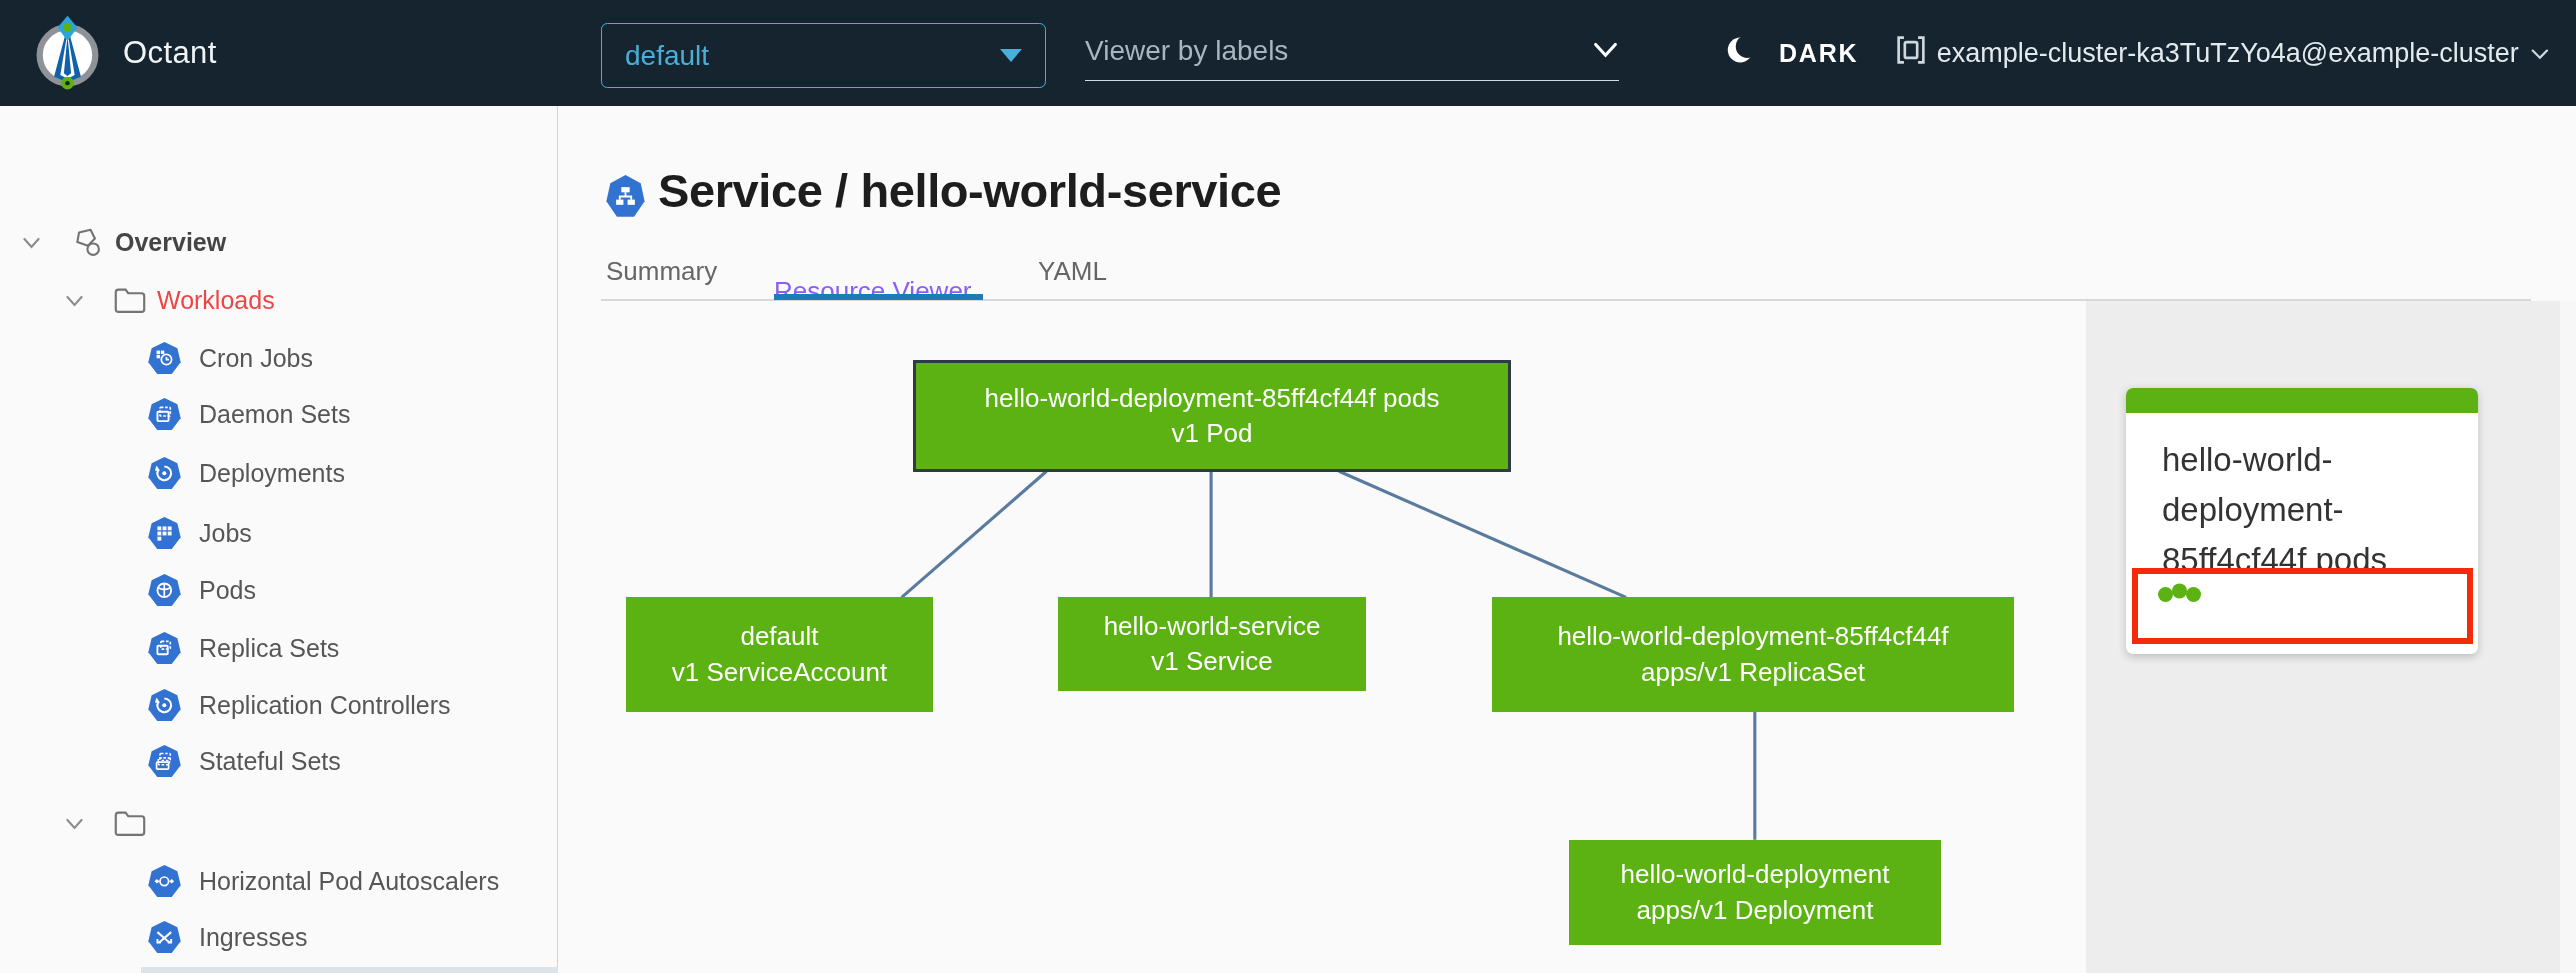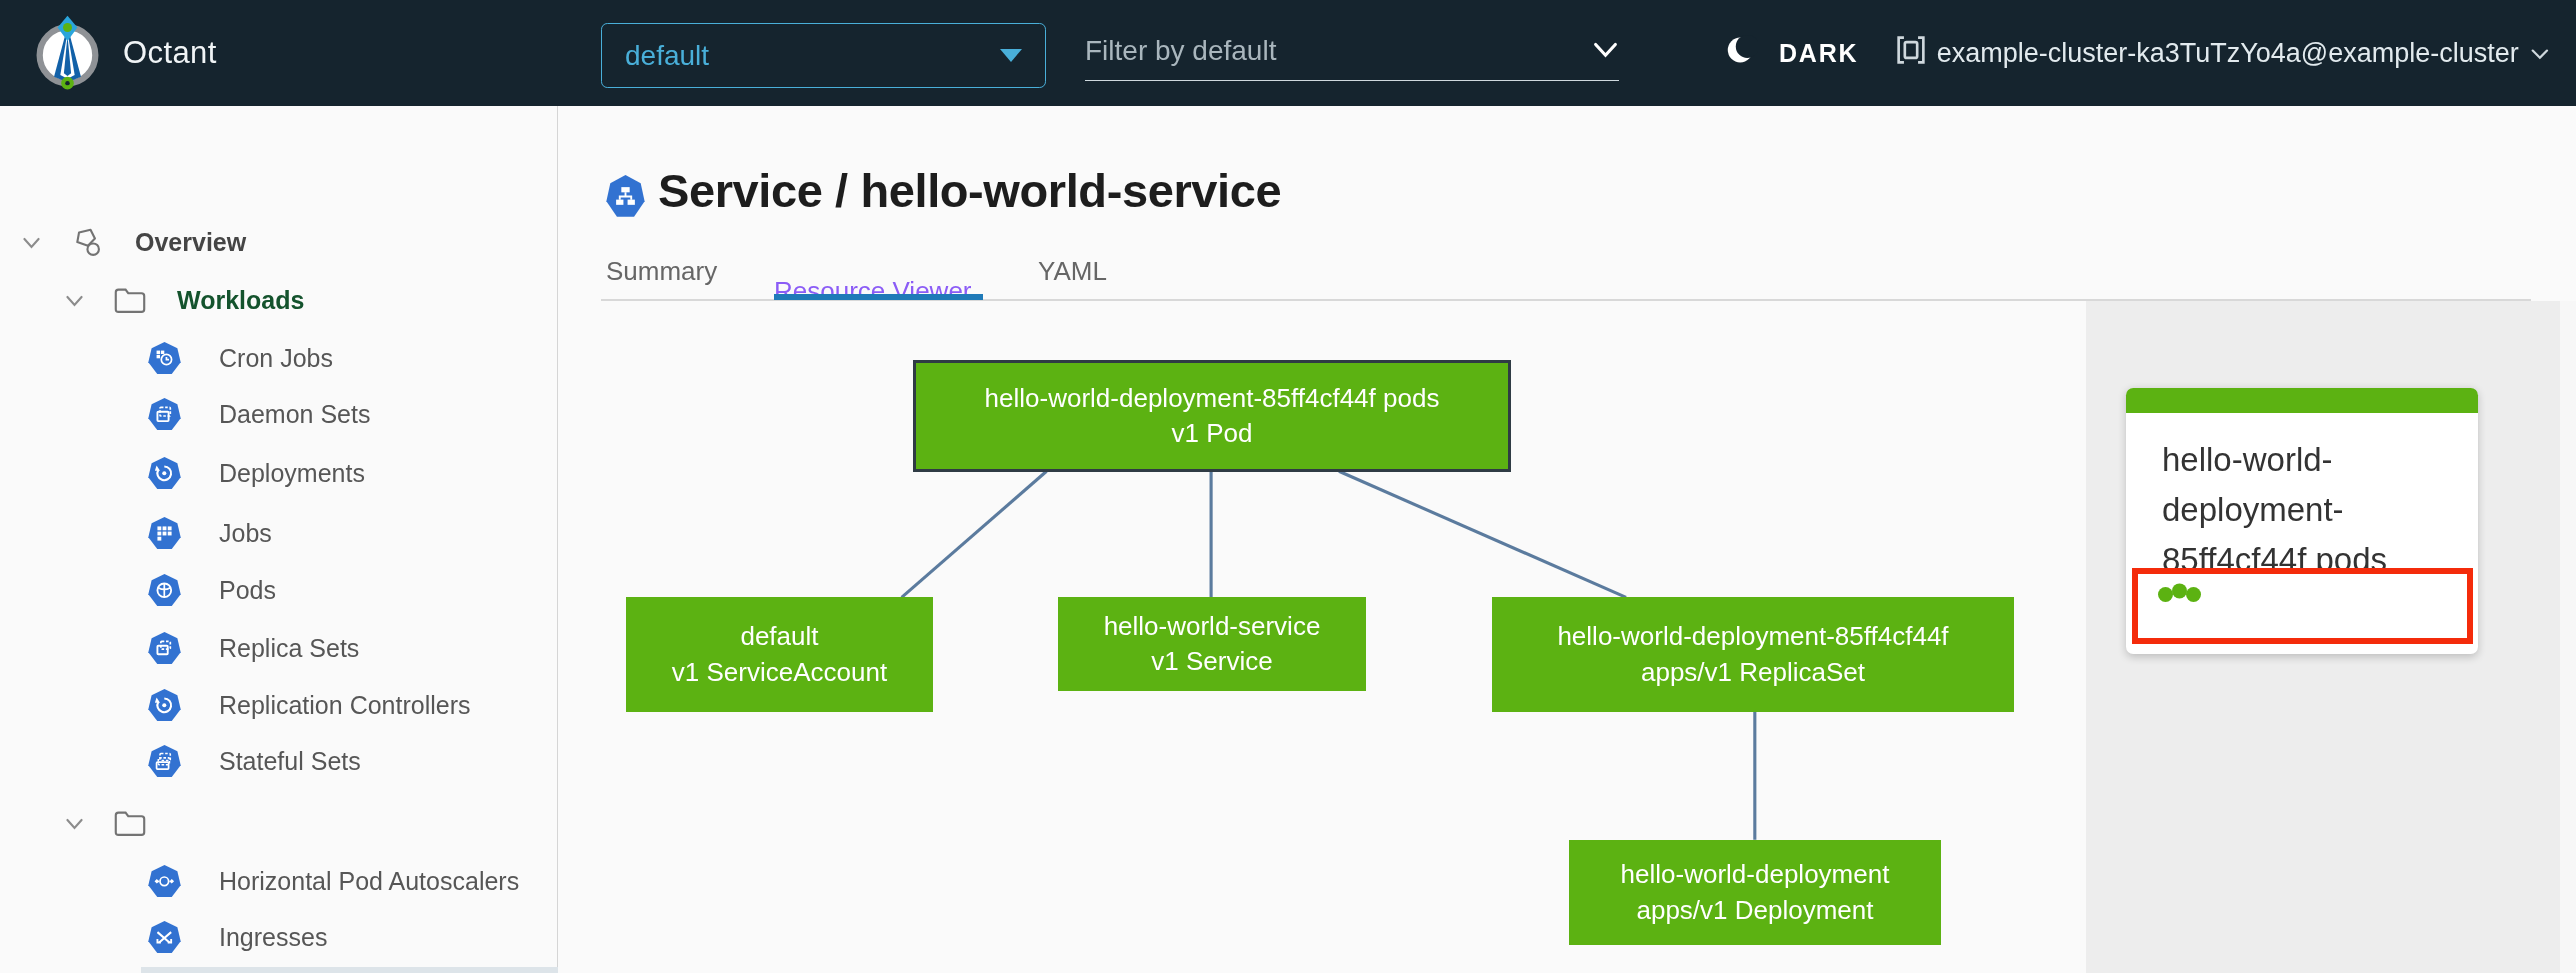--- a/index.html
+++ b/index.html
@@ -33,22 +33,22 @@
   .nav-row{position:absolute;left:0;width:558px;height:57px;display:flex;align-items:center;cursor:pointer;}
   .nav-row.selected{background:var(--sidebar-selected-bg);left:141px;width:417px;padding-left:0;}
   .nav-chev{position:absolute;width:23px;height:23px;}
   .nav-chev.lv0{left:19.7px;} .nav-chev.lv1{left:63px;}
   .nav-folder{position:absolute;left:114px;width:32px;height:27px;}
   .nav-overview-icon{position:absolute;left:72px;width:30px;height:30px;}
   .hepta{position:absolute;left:148px;width:33px;height:33px;background:var(--k8s-icon-blue);
     clip-path:polygon(50% 0%,89% 19%,99% 61%,72% 97%,28% 97%,1% 61%,11% 19%);
     display:flex;align-items:center;justify-content:center;}
   .hepta svg{width:20.6px;height:20.6px;}
-  .nav-label{position:absolute;left:199px;font-size:25px;color:#565656;white-space:nowrap;margin-left:20px;}
-  .nav-label.strong{left:157px;color:#14532d;font-weight:700;}
+  .nav-label{position:absolute;left:199px;font-size:25px;color:#565656;white-space:nowrap;}
+  .nav-label.strong{left:157px;color:#ef4444;font-weight:400;}
   .nav-label.root{left:115px;color:#454545;font-weight:600;}
 
   
   .page-title{position:absolute;left:658px;top:163px;font-size:47px;color:#1d1d1d;letter-spacing:-0.4px;z-index:5;}
   .title-hepta{position:absolute;left:606px;top:175px;width:39px;height:43px;background:var(--k8s-icon-blue);
     clip-path:polygon(50% 0%,89% 19%,99% 61%,72% 97%,28% 97%,1% 61%,11% 19%);
     display:flex;align-items:center;justify-content:center;z-index:5;}
   .title-hepta svg{width:25px;height:25px;}
   .tab{position:absolute;top:256px;font-size:26px;color:#666;z-index:5;cursor:pointer;}
   .tab.active{color:#8b5cf6;margin-top:20px;}
@@ -99,21 +99,21 @@
     </svg>
   </span>
   <div class="app-name">Octant</div>
 
   <div class="ns-select">
     <span>default</span>
     <span class="ns-caret"></span>
   </div>
 
   <div class="filter-field">
-    <span>Filter by default</span>
+    <span>Viewer by labels</span>
     <span class="filter-chev">
       <svg width="27" height="19.7" viewBox="0 0 30 22">
           <path d="M4 5 L15 17 L26 5" fill="none" stroke="#ffffff" stroke-width="3.5" stroke-linecap="round"></path>
         </svg>
     </span>
   </div>
 
   <div class="theme-toggle">
     <span>
       <svg width="32" height="36" viewBox="0 0 36 40">

